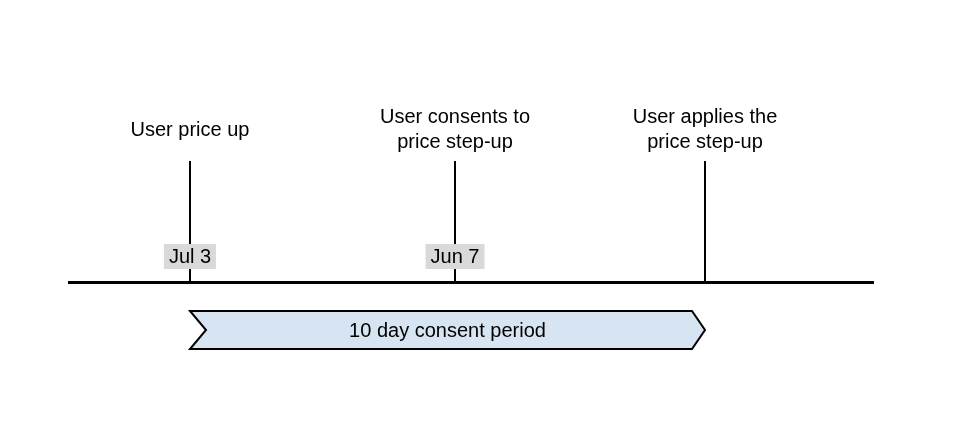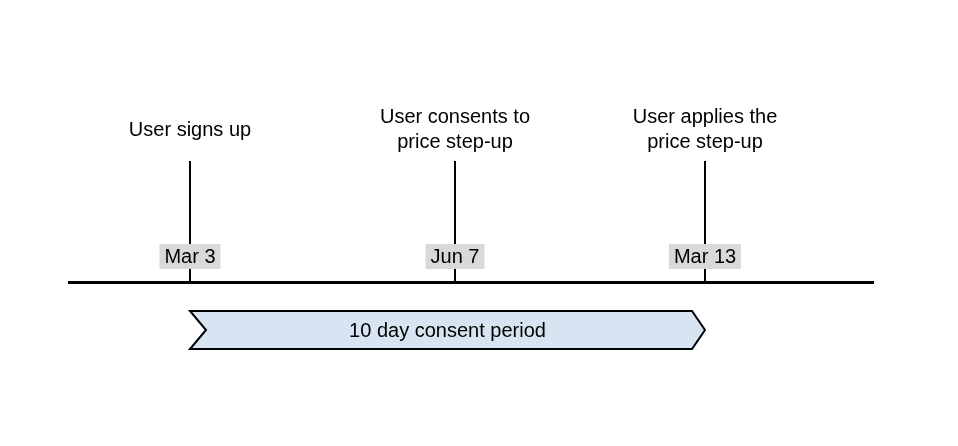--- a/index.html
+++ b/index.html
@@ -90,38 +90,37 @@
     white-space: nowrap;
     text-align: right;
   }
 </style>
 </head>
 <body>
 
 <div class="canvas" style="--bg: #ffffff; --text: #000000; --line: #000000; --date-bg: #d9d9d9;">
 
   <div class="event-label x1">
-    <span>User signs up</span>
+    <span>User price up</span>
   </div>
   <div class="tick x1"></div>
-  <div class="date-badge x1">Mar 3</div>
+  <div class="date-badge x1">Jul 3</div>
 
   <div class="event-label x2">
     <span>User consents to</span>
     <span>price step-up</span>
   </div>
   <div class="tick x2"></div>
   <div class="date-badge x2">Jun 7</div>
 
   <div class="event-label x3">
     <span>User applies the</span>
     <span>price step-up</span>
   </div>
   <div class="tick x3"></div>
-  <div class="date-badge x3">Mar 13</div>
 
   <div class="timeline-axis"></div>
 
   <svg class="banner-svg" width="958" height="446" viewBox="0 0 958 446">
     <polygon points="190,311 692,311 705,330 692,349 190,349 206,330" stroke-width="2" stroke-linejoin="miter" fill="#d7e4f1" stroke="#000000"></polygon>
   </svg>
   <div class="banner-label">10 day consent period</div>
 
 </div>
 

